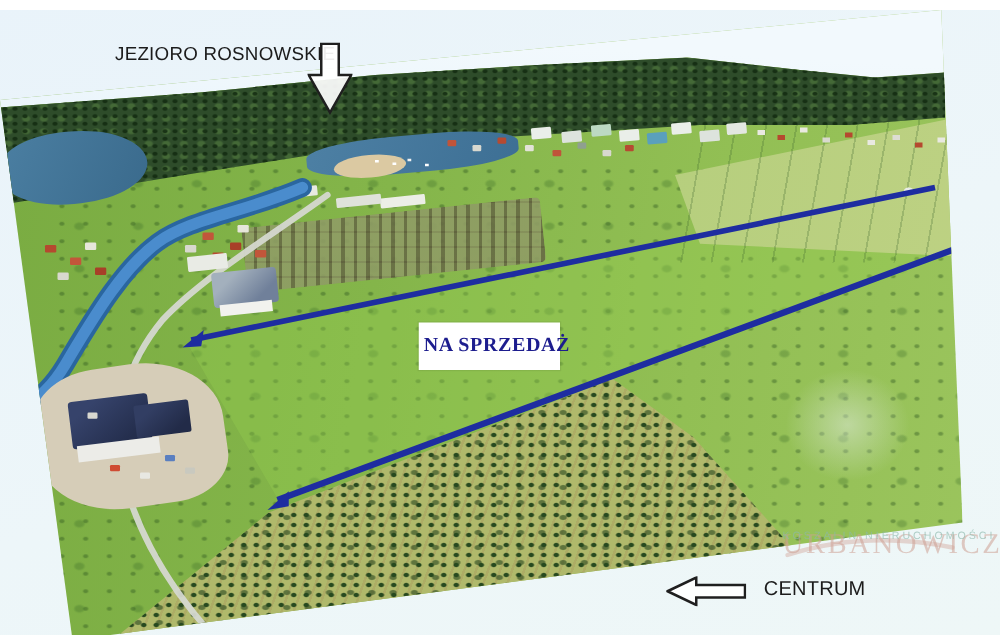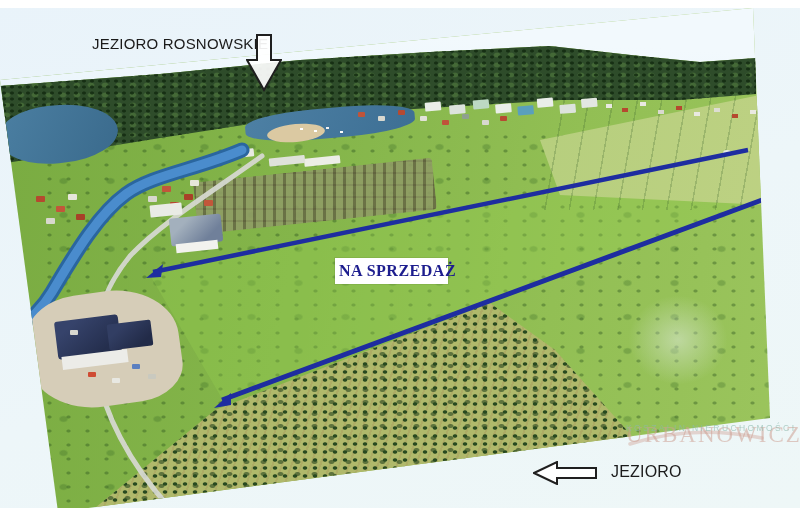--- a/index.html
+++ b/index.html
@@ -86,21 +86,21 @@
   .construction-specks{left:88px;top:372px;width:8px;height:5px;background:#cf4b33;border-radius:1px;
           box-shadow:44px -8px 0 #5a7fc0,24px 6px 0 #e8e8e2,-18px -42px 0 #d8d8d0,60px 2px 0 #c9c9bf;}
   svg.scene{left:0;top:0;}
 
   
   .lbl{color:#1b1b1b;font-size:15px;letter-spacing:.2px;white-space:nowrap;}
   .lbl-jezioro{left:92px;top:35px;}
   .lbl-koszalin{left:611px;top:463px;font-size:16px;}
   .arrow-down{left:246px;top:34px;}
   .arrow-left{left:533px;top:461px;}
-  .sale-box{left:335px;top:258px;width:113px;height:26px;background:#ffffff;
+  .sale-box{left:335px;top:258px;width:113px;height:38px;background:#ffffff;
         box-shadow:0 0 0 1px rgba(0,0,0,.06);display:flex;align-items:center;justify-content:center;padding-left:12px;}
   .sale-box span{position:static;font-family:"Liberation Serif",serif;font-weight:bold;
         font-size:16px;letter-spacing:.5px;color:#1d1d8e;white-space:nowrap;}
   .watermark{left:626px;top:422px;width:172px;text-align:center;}
   .wm-roof{position:relative;display:block;margin:0 auto -7px auto;}
   .wm-name{position:static;display:block;font-family:"Liberation Serif",serif;font-size:23px;
         letter-spacing:2px;color:rgba(205,160,148,.55);white-space:nowrap;}
   .wm-tagline{position:static;display:block;margin-top:1px;font-size:8.5px;letter-spacing:2.4px;
         color:rgba(140,185,172,.65);white-space:nowrap;}
 </style>
@@ -161,21 +161,21 @@
   </svg>
 
   <div class="sale-box">
     <span>NA SPRZEDAŻ</span>
   </div>
 
   <svg class="arrow-left" width="64" height="24" viewBox="0 0 64 24">
     <polygon points="1,12 24,1 24,7 63,7 63,17 24,17 24,23" fill="#ffffff" fill-opacity="0.92" stroke="#1f1f1f" stroke-width="2" stroke-linejoin="miter"></polygon>
   </svg>
 
-  <div class="lbl lbl-koszalin">JEZIORO</div>
+  <div class="lbl lbl-koszalin">CENTRUM</div>
 
   <div class="watermark">
     <svg class="wm-roof" width="140" height="24" viewBox="0 0 140 24">
       <path d="M4,22 Q66,2 136,16" fill="none" stroke="rgba(214,175,165,.5)" stroke-width="3.5" stroke-linecap="round"></path>
     </svg>
     <span class="wm-name">URBANOWICZ</span>
     <span class="wm-tagline">KOSZALIN NIERUCHOMOŚCI</span>
   </div>
 
 </div>

